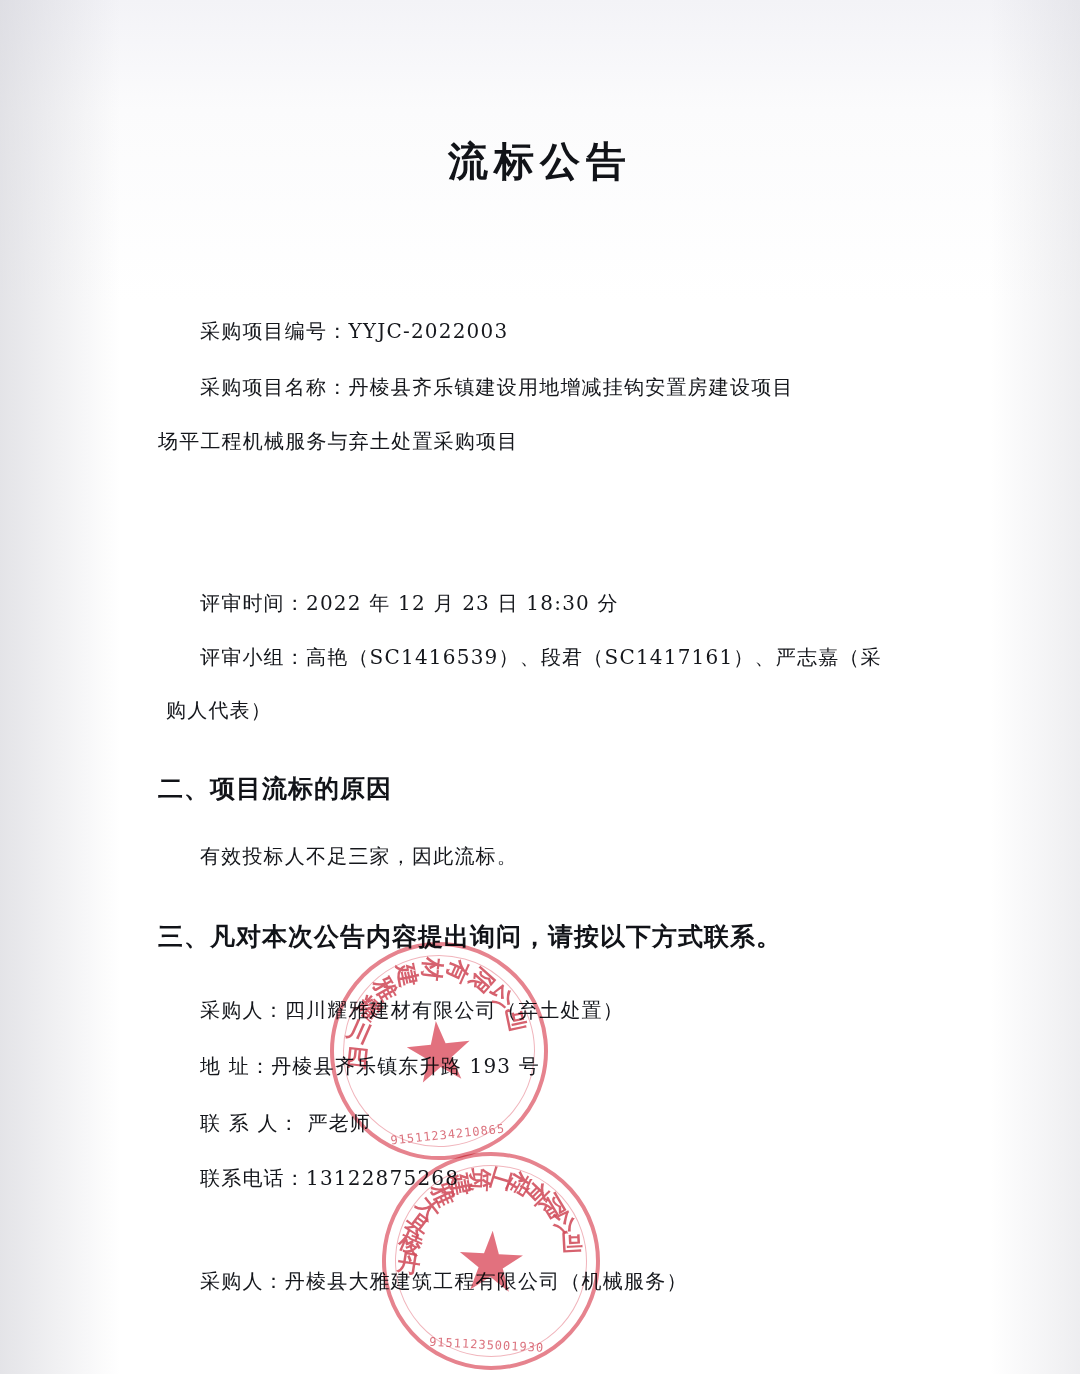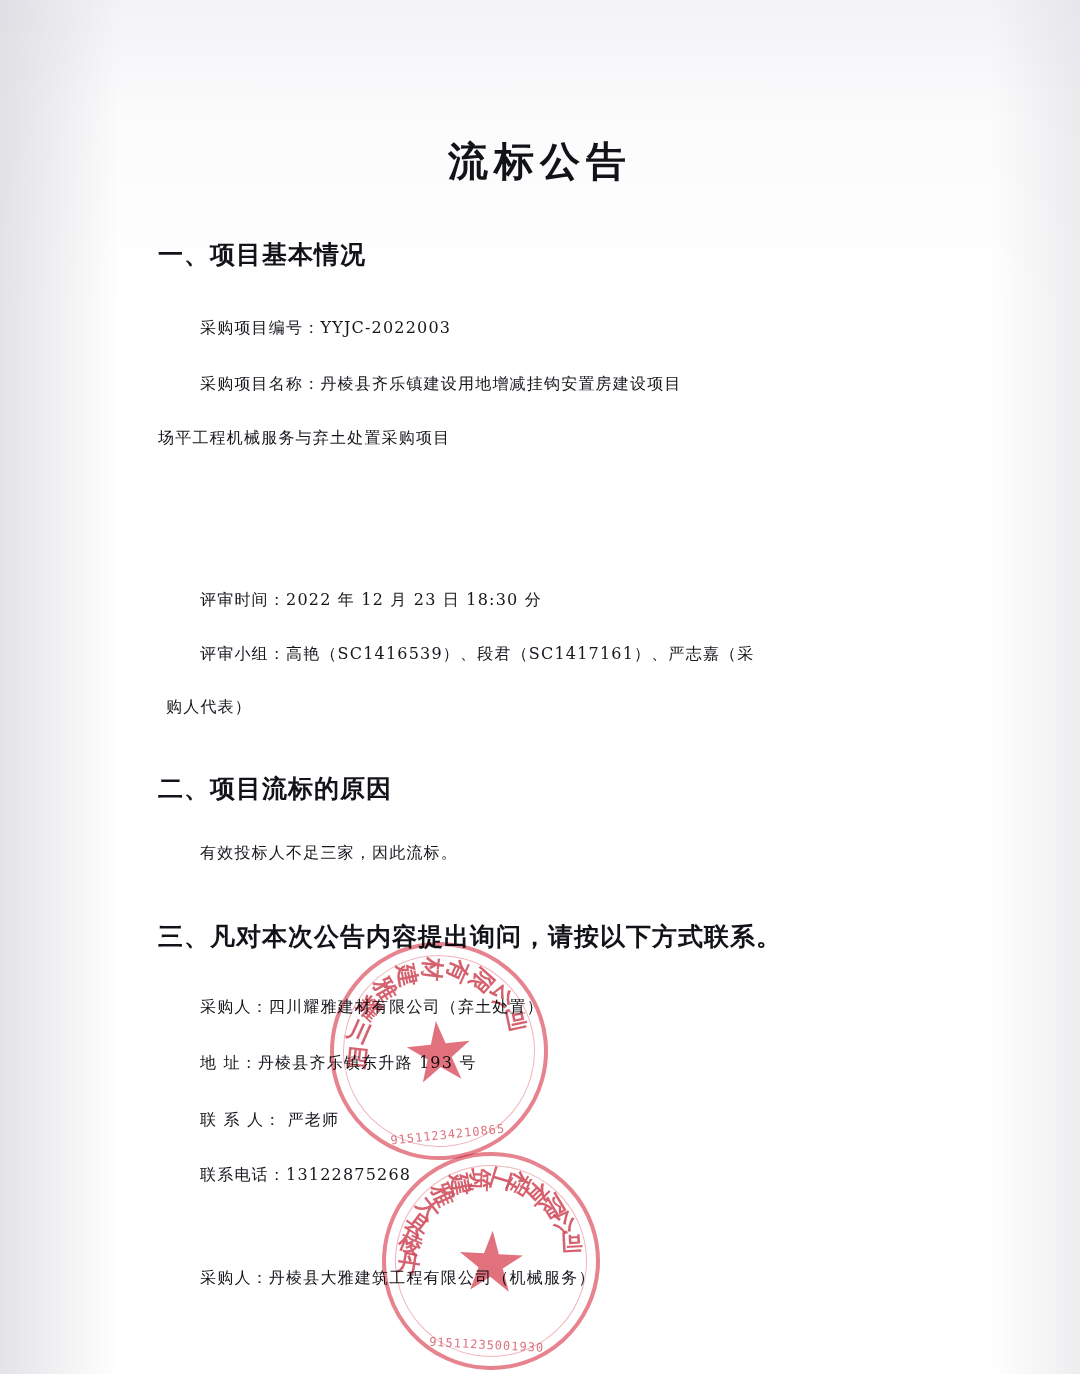--- a/index.html
+++ b/index.html
@@ -59,21 +59,21 @@
     font-weight: bold;
     font-size: 25px;
     letter-spacing: 1px;
     color: #111318;
   }
 
   .body-line {
     position: absolute;
     left: 200px;
     font-family: "DejaVu Serif", "Liberation Serif", serif;
-    font-size: 16px;
+    font-size: 20px;
     letter-spacing: 1.2px;
     color: #15171c;
     white-space: nowrap;
   }
   .body-line.indent0 {
     left: 158px;
   }
   .bold-run {
     font-weight: normal;
   }
@@ -146,21 +146,20 @@
 </style>
 </head>
 <body>
 
 <div class="page"></div>
 
 <div class="content">
 
   <div class="doc-title">流标公告</div>
 
-  <div class="section-heading" style="top:238px;">一、项目基本情况</div>
 
   <div class="body-line" style="top:318px;">采购项目编号：YYJC-2022003</div>
 
   <div class="body-line bold-run" style="top:374px;">采购项目名称：丹棱县齐乐镇建设用地增减挂钩安置房建设项目</div>
 
   <div class="body-line indent0 bold-run" style="top:428px;">场平工程机械服务与弃土处置采购项目</div>
 
 
 
   <div class="body-line" style="top:590px;">评审时间：2022 年 12 月 23 日 18:30 分</div>

